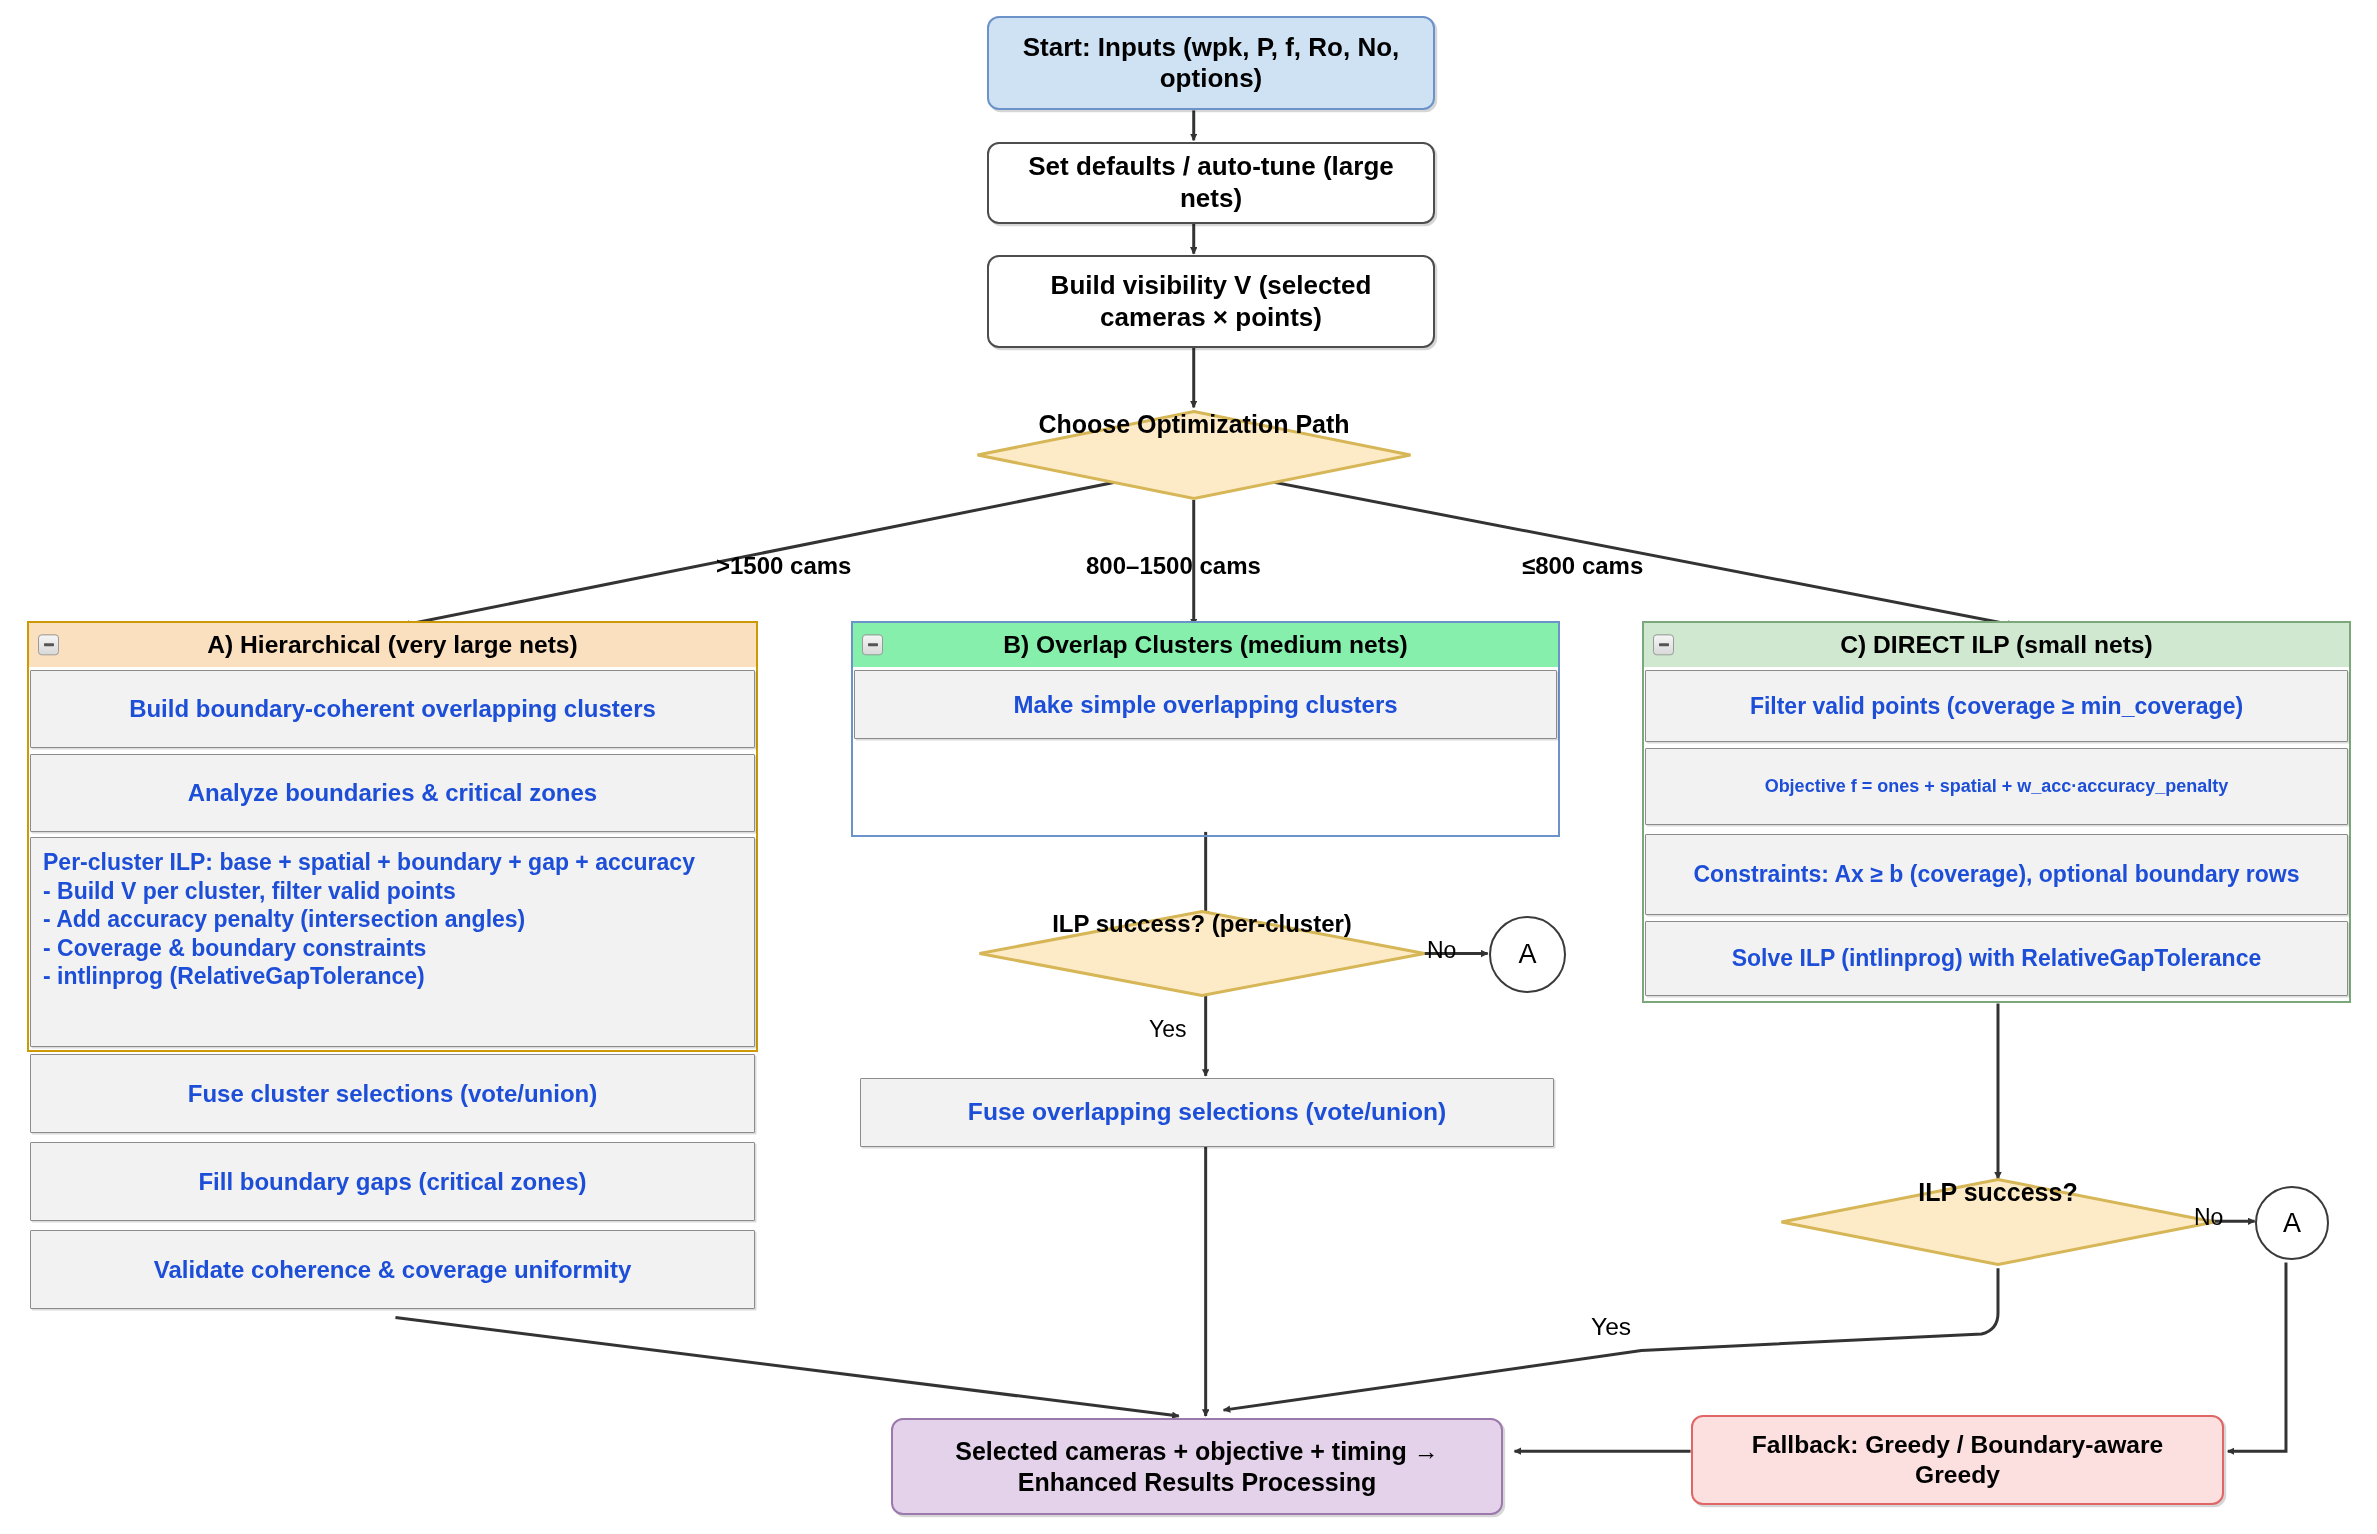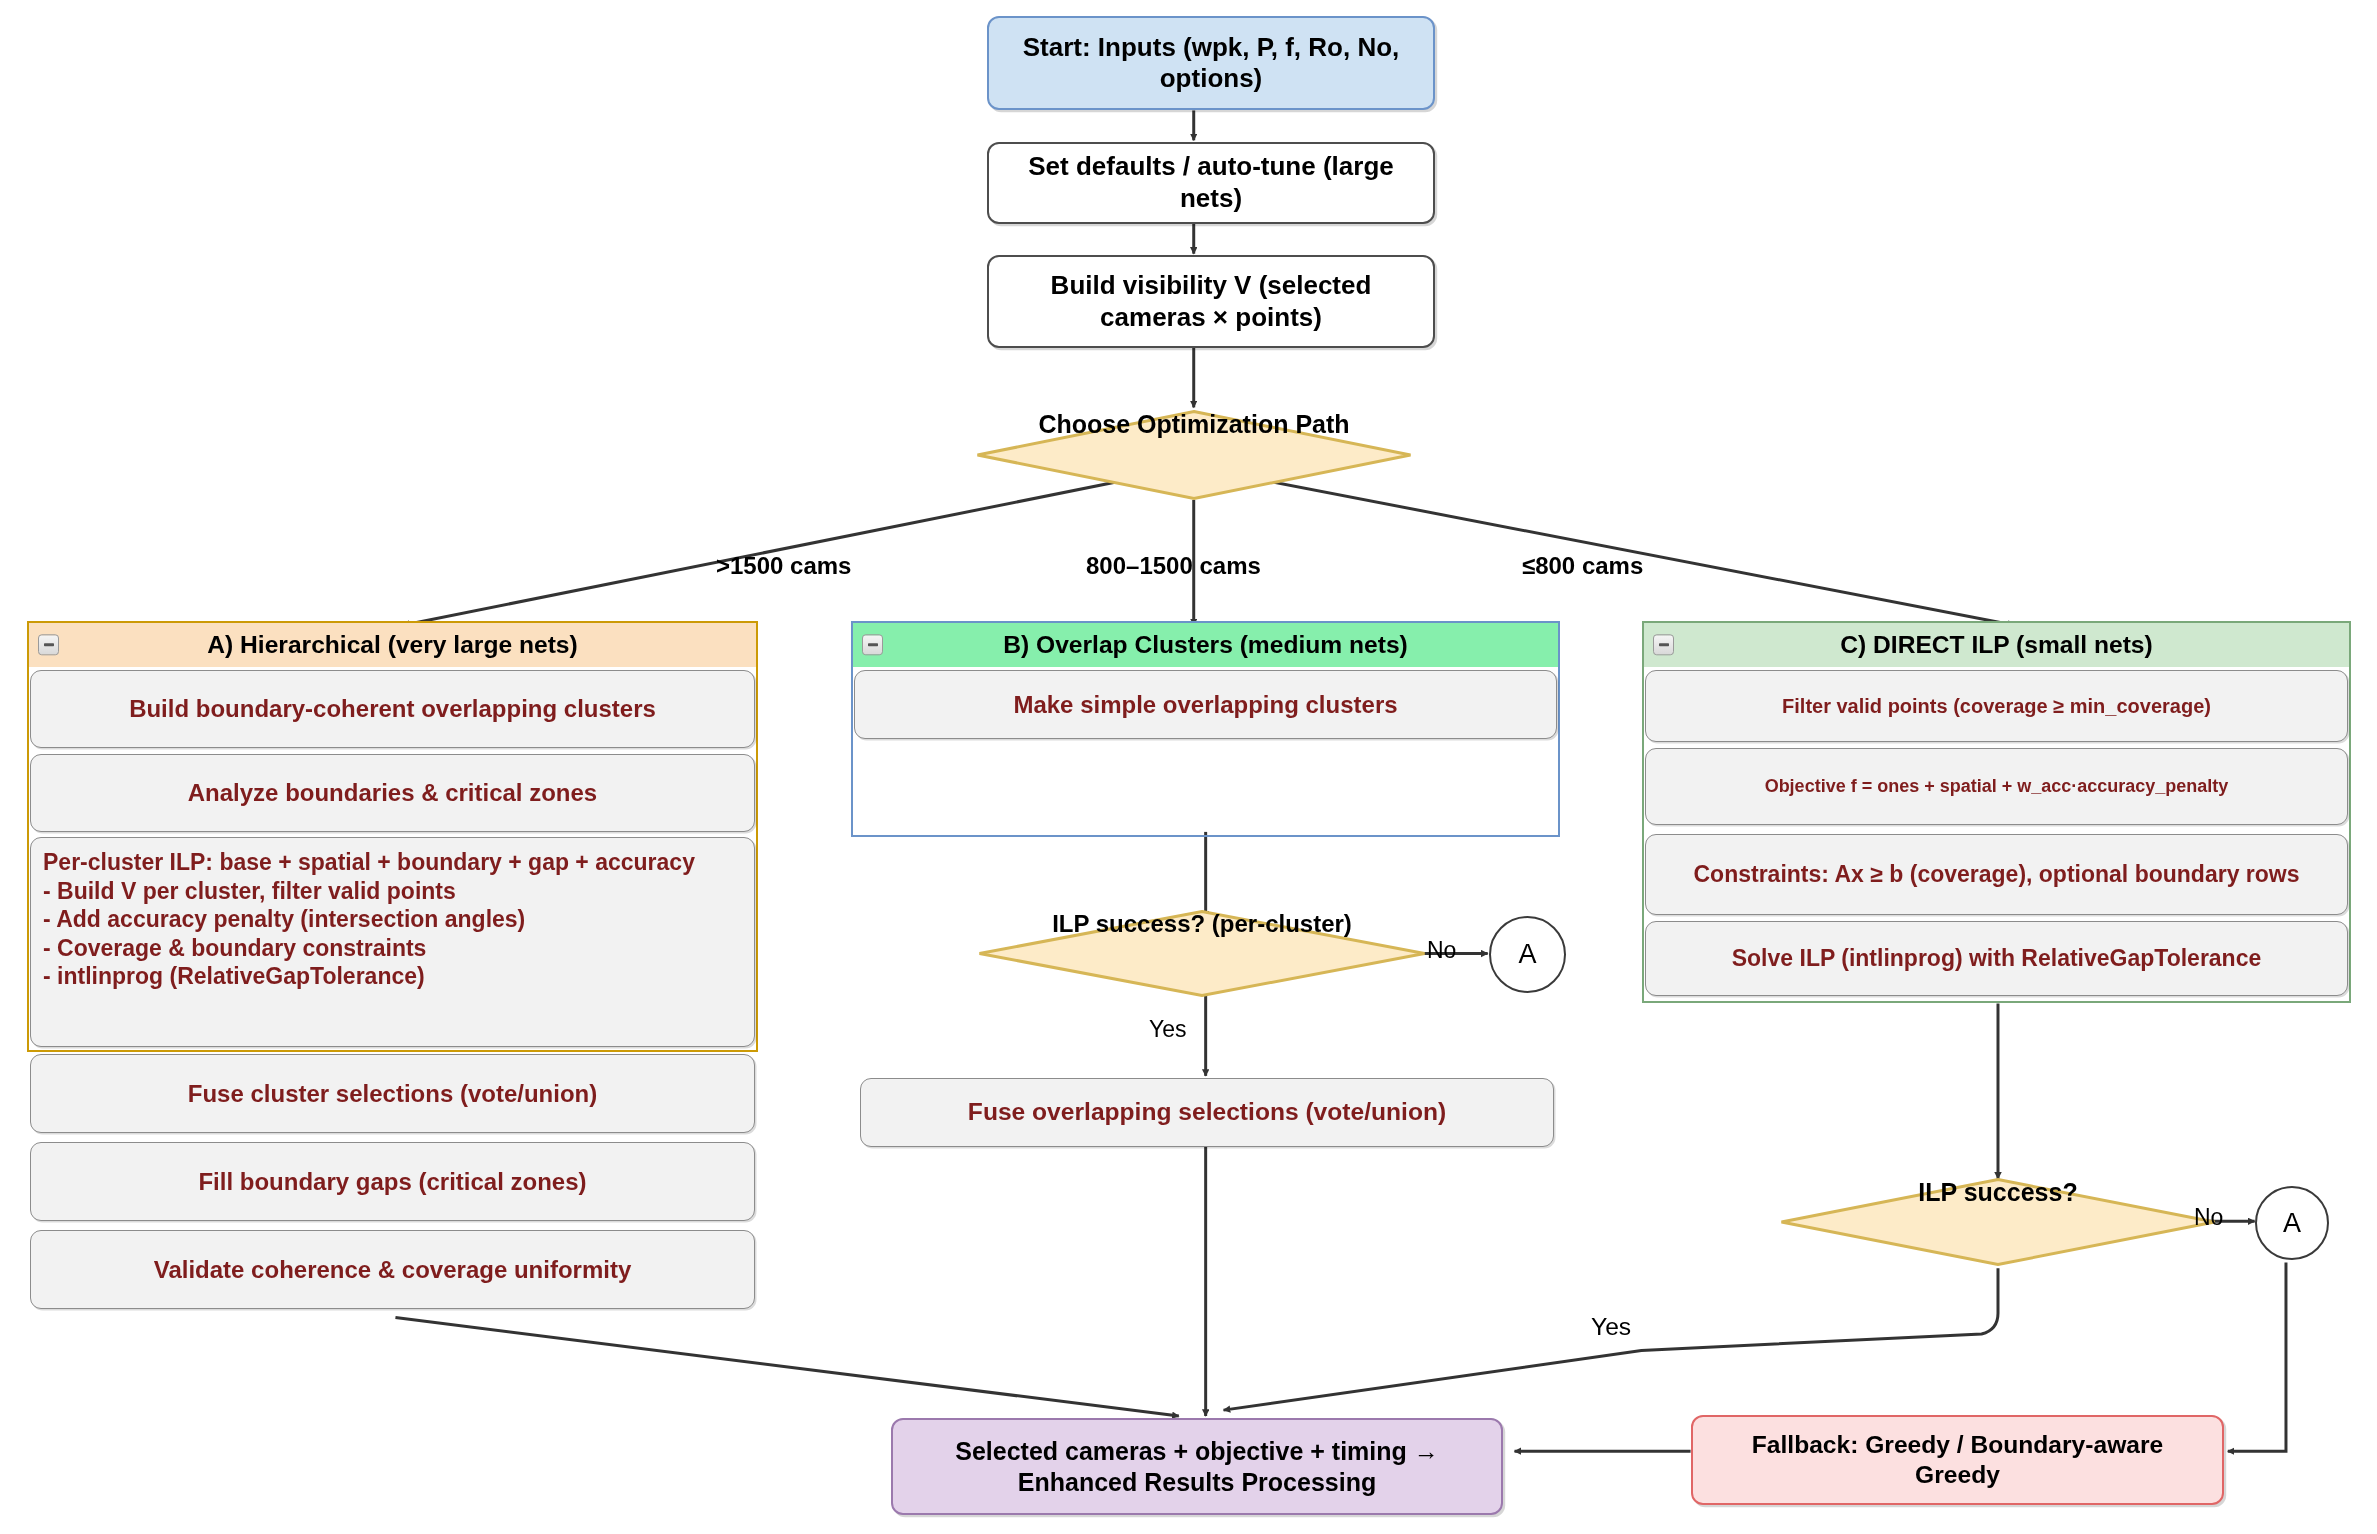--- a/index.html
+++ b/index.html
@@ -27,23 +27,23 @@
     padding:4.5px 13.4px;
     z-index:3;
   }
   .node.start{background:#cfe2f3; border-color:#6b93c9;}
   .node.terminal{background:#e3d2ea; border-color:#9b79ad;}
   .node.fallback{background:#fce0e0; border-color:#e06666;}
 
   .proc{
     position:absolute; box-sizing:border-box;
     display:flex; align-items:center; justify-content:center;
-    text-align:center; font-weight:bold; color:#7f1d1d;
+    text-align:center; font-weight:bold; color:#1d4ed8;
     line-height:1.24;
-    border-radius:11px;
+    border-radius:1px;
     border:1.5px solid #8c8c8c;
     background:#f2f2f2;
     box-shadow:1.5px 1.5px 0 rgba(0,0,0,0.14);
     padding:3px 10.4px;
     z-index:4;
   }
   .proc.left{ text-align:left; justify-content:flex-start; align-items:flex-start; padding-top:9px;}
 
   .diamond{
     position:absolute; z-index:3;
@@ -214,21 +214,21 @@
   <div class="proc" style="left:860px; top:1078px; width:694px; height:69px; font-size:24.6px;">Fuse overlapping selections (vote/union)</div>
 
   <div class="container green" style="left:1642px; top:621px; width:709px; height:382px;"></div>
   <div class="chead green" style="left:1642px; top:621px; width:709px; height:46px; font-size:24.6px;">
     <span class="collapse-icon">
         <i class="bar"></i>
       </span>
     <span>C) DIRECT ILP (small nets)</span>
   </div>
 
-  <div class="proc" style="left:1645px; top:670px; width:703px; height:72px; font-size:20px;">Filter valid points (coverage ≥ min_coverage)</div>
+  <div class="proc" style="left:1645px; top:670px; width:703px; height:72px; font-size:23px;">Filter valid points (coverage ≥ min_coverage)</div>
   <div class="proc" style="left:1645px; top:748px; width:703px; height:77px; font-size:18px;">Objective f = ones + spatial + w_acc·accuracy_penalty</div>
   <div class="proc" style="left:1645px; top:834px; width:703px; height:81px; font-size:23px;">Constraints: Ax ≥ b (coverage), optional boundary rows</div>
   <div class="proc" style="left:1645px; top:921px; width:703px; height:75px; font-size:23px;">Solve ILP (intlinprog) with RelativeGapTolerance</div>
 
   <div class="diamond" style="left:1780px; top:1178px; width:436px; height:88px;">
     <svg class="dshape" viewBox="0 0 584 118" preserveAspectRatio="none">
       <polygon points="292,2 582,59 292,116 2,59" fill="#fdebc8" stroke="#d6b656" stroke-width="4"></polygon>
     </svg>
     <span class="dtext" style="font-size:25px;">ILP success?</span>
   </div>

